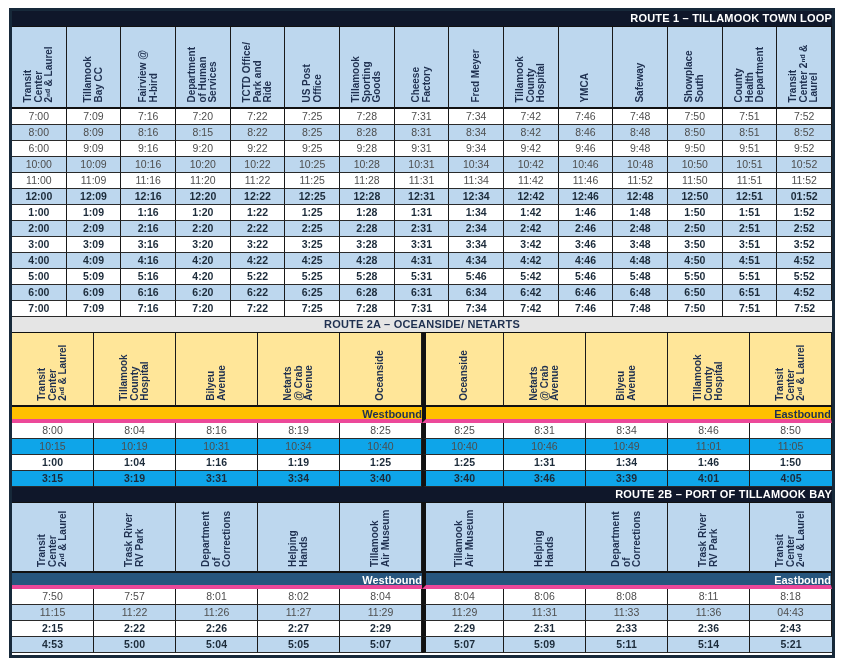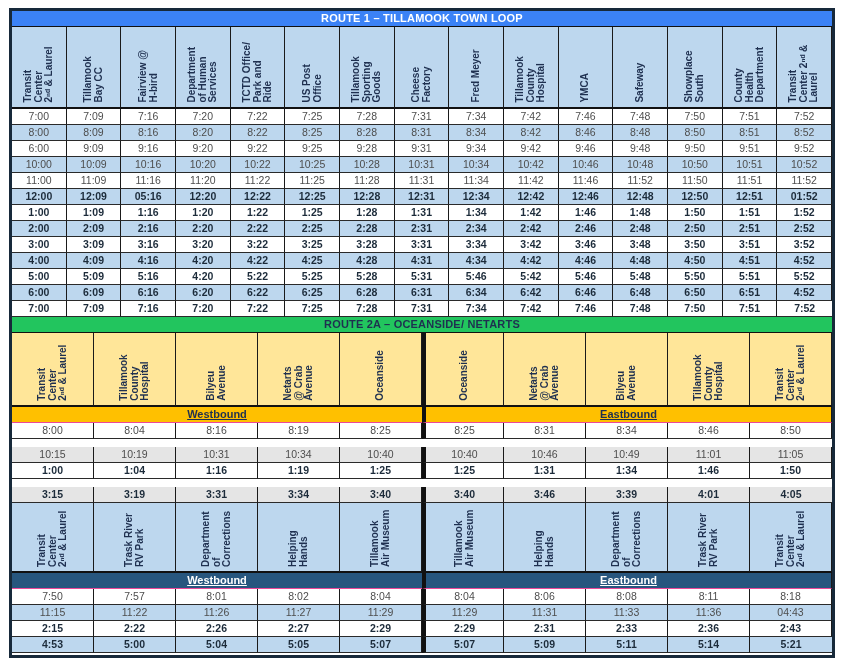--- a/index.html
+++ b/index.html
@@ -15,22 +15,22 @@
     background: #fff;
   }
   .route { width: 100%; }
   .title {
     height: 16px; line-height: 15px;
     text-align: center;
     font-size: 11px; font-weight: bold;
     border-bottom: 1px solid #111;
     letter-spacing: .2px;
   }
-  .blue .title { background: #3b82f6; color: #FFFFFF; }
-  .gold .title { background: #22c55e; color: #1F3050; }
+  .blue .title { background: #0f172a; color: #FFFFFF; text-align: right; }
+  .gold .title { background: #e5e5e5; color: #1F3050; }
   .grid { display: grid; width: 100%; }
   .grid > div { border-right: 1px solid #1A1A1A; }
   .grid > div:last-child,
   .grid > div.rowend { border-right: none; }
   .hcell {
     display: flex; justify-content: center; align-items: center;
     border-bottom: 2px solid #111;
     overflow: hidden;
   }
   .r1 .hcell { height: 82px; }
@@ -44,37 +44,36 @@
     white-space: pre-line;
     font-size: 10px; font-weight: bold;
     line-height: 1.06;
     color: #1F3050;
     height: 97%;
     padding-top: 3px;
     text-align: start;
   }
   .band {
     height: 16px; line-height: 15px;
-    text-align: center;
+    text-align: right;
     font-size: 11px; font-weight: bold;
-    border-bottom: 1px solid #ec4899;
-    text-decoration: underline;
+    border-bottom: 4px solid #ec4899;
   }
   .blue .band { background: #27567E; color: #FFFFFF; }
   .gold .band { background: #FFC000; color: #1F3050; }
   .tcell {
     height: 16px; line-height: 15px;
     text-align: center;
     font-size: 10.5px;
     color: #4D4D4D;
     border-bottom: 1px solid #2A2A2A;
     background: #FFFFFF;
   }
   .blue .tcell.stripe { background: #BDD7EE; }
-  .gold .tcell.stripe { background: #e5e5e5; margin-top: 8px; }
+  .gold .tcell.stripe { background: #0ea5e9; }
   .tcell.pm { font-weight: bold; color: #1C2B3A; }
   .dvd { border-left: 4px solid #111; }
 </style>
 </head>
 <body>
 
 <div class="sheet">
 
   <section class="route r1 blue">
     <div class="title">ROUTE 1 – TILLAMOOK TOWN LOOP</div>
@@ -154,21 +153,21 @@
         <div class="tcell">7:34</div>
         <div class="tcell">7:42</div>
         <div class="tcell">7:46</div>
         <div class="tcell">7:48</div>
         <div class="tcell">7:50</div>
         <div class="tcell">7:51</div>
         <div class="tcell">7:52</div>
         <div class="tcell stripe">8:00</div>
         <div class="tcell stripe">8:09</div>
         <div class="tcell stripe">8:16</div>
-        <div class="tcell stripe">8:20</div>
+        <div class="tcell stripe">8:15</div>
         <div class="tcell stripe">8:22</div>
         <div class="tcell stripe">8:25</div>
         <div class="tcell stripe">8:28</div>
         <div class="tcell stripe">8:31</div>
         <div class="tcell stripe">8:34</div>
         <div class="tcell stripe">8:42</div>
         <div class="tcell stripe">8:46</div>
         <div class="tcell stripe">8:48</div>
         <div class="tcell stripe">8:50</div>
         <div class="tcell stripe">8:51</div>
@@ -213,21 +212,21 @@
         <div class="tcell">11:31</div>
         <div class="tcell">11:34</div>
         <div class="tcell">11:42</div>
         <div class="tcell">11:46</div>
         <div class="tcell">11:52</div>
         <div class="tcell">11:50</div>
         <div class="tcell">11:51</div>
         <div class="tcell">11:52</div>
         <div class="tcell stripe pm">12:00</div>
         <div class="tcell stripe pm">12:09</div>
-        <div class="tcell stripe pm">05:16</div>
+        <div class="tcell stripe pm">12:16</div>
         <div class="tcell stripe pm">12:20</div>
         <div class="tcell stripe pm">12:22</div>
         <div class="tcell stripe pm">12:25</div>
         <div class="tcell stripe pm">12:28</div>
         <div class="tcell stripe pm">12:31</div>
         <div class="tcell stripe pm">12:34</div>
         <div class="tcell stripe pm">12:42</div>
         <div class="tcell stripe pm">12:46</div>
         <div class="tcell stripe pm">12:48</div>
         <div class="tcell stripe pm">12:50</div>
@@ -427,20 +426,21 @@
         <div class="tcell stripe pm">3:40</div>
         <div class="tcell stripe pm dvd">3:40</div>
         <div class="tcell stripe pm">3:46</div>
         <div class="tcell stripe pm">3:39</div>
         <div class="tcell stripe pm">4:01</div>
         <div class="tcell stripe pm">4:05</div>
       </div>
   </section>
 
   <section class="route r2b blue">
+    <div class="title">ROUTE 2B – PORT OF TILLAMOOK BAY</div>
     <div class="grid" style="grid-template-columns: repeat(10, 1fr);">
         <div class="hcell">
           <div class="vtext">Transit
 Center
 2ⁿᵈ &amp; Laurel</div>
         </div>
         <div class="hcell">
           <div class="vtext">Trask River
 RV Park</div>
         </div>

